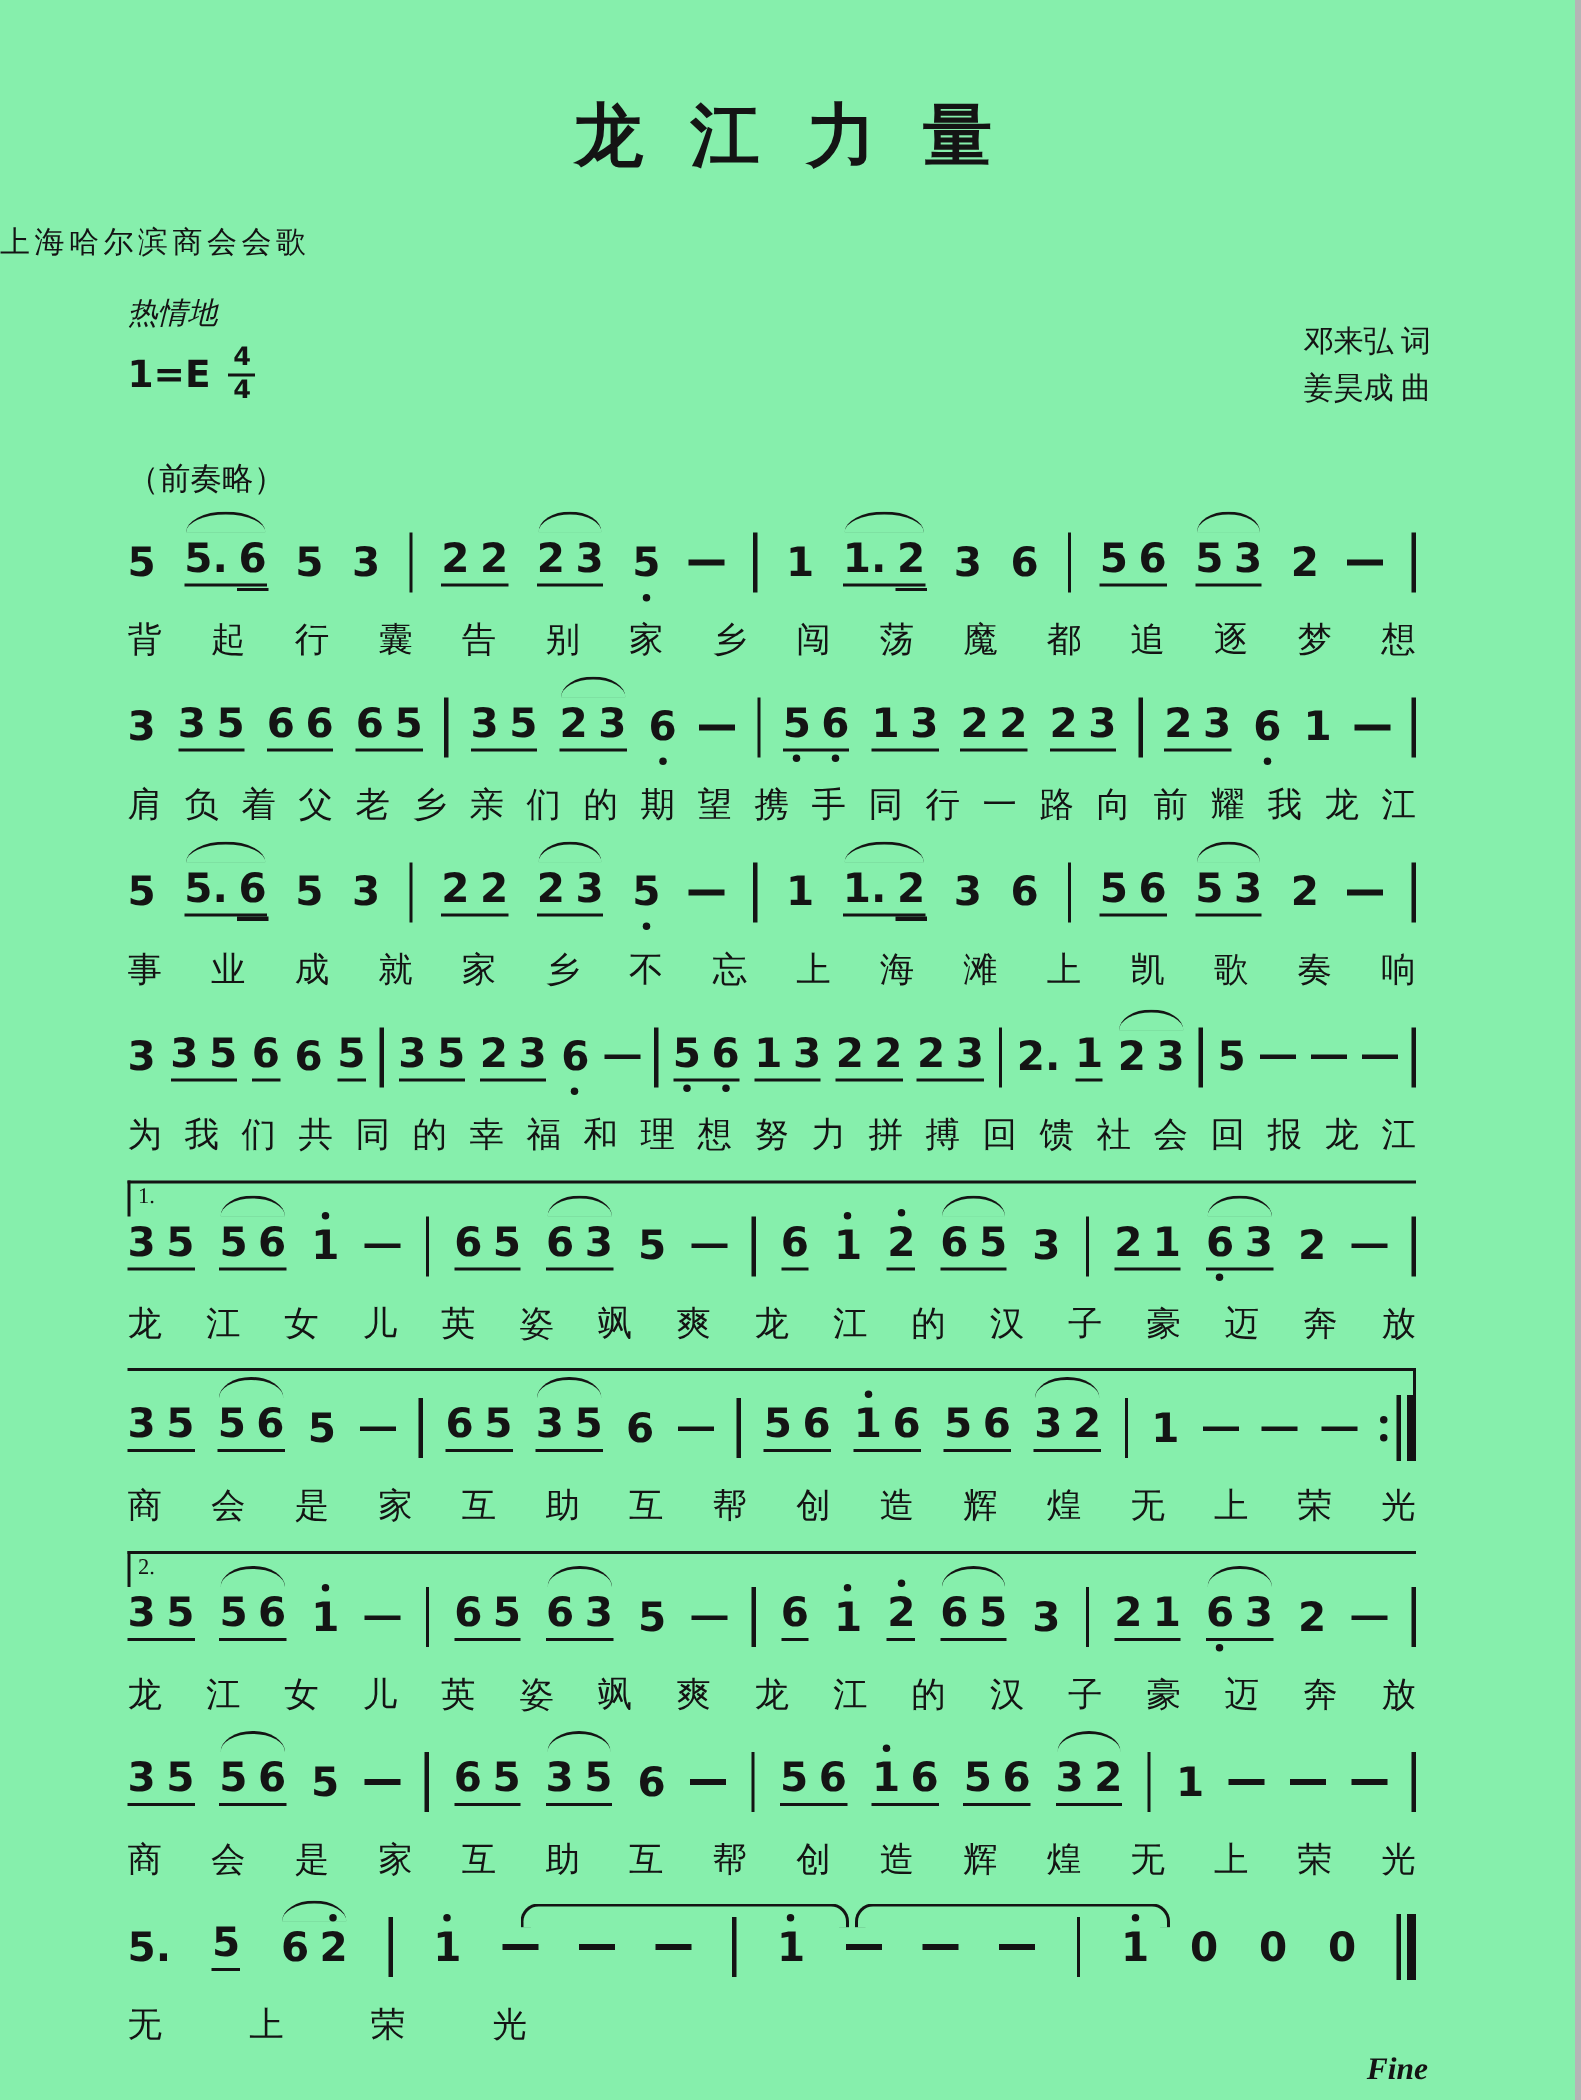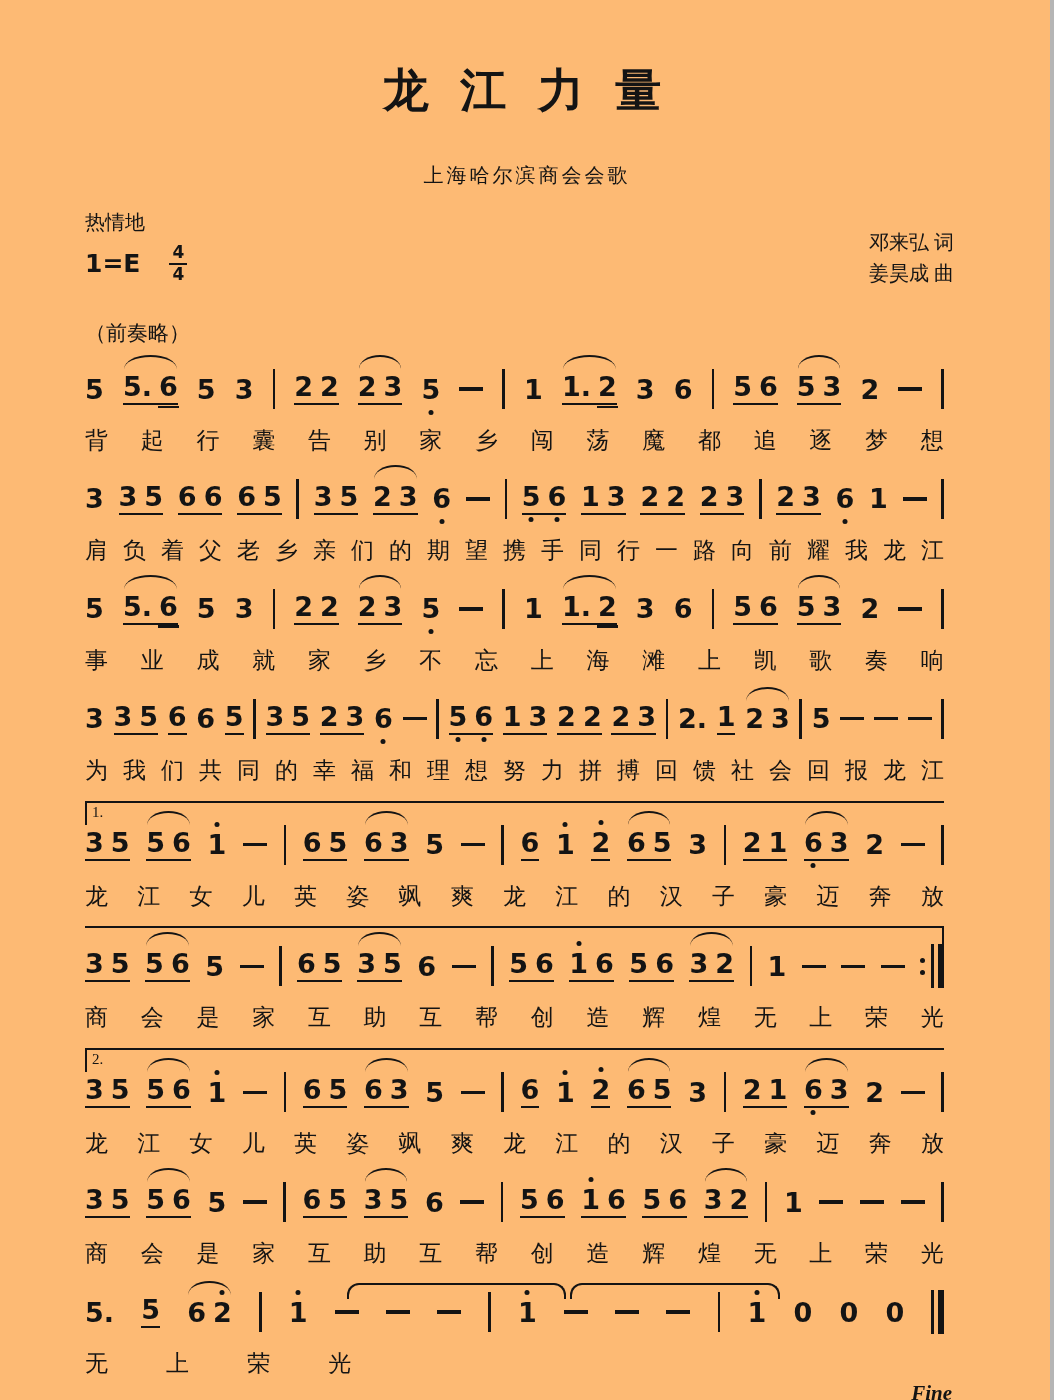--- a/index.html
+++ b/index.html
@@ -1,28 +1,28 @@
 <!DOCTYPE html>
 <html><head>
 <meta charset="utf-8">
 <style>
   html,body{margin:0;padding:0;background:#e8e8e8;}
   .page{
-    position:relative;width:1054px;height:1400px;background:#fdba74;
+    position:relative;width:1054px;height:1400px;background:#86efac;
     margin:0 auto;overflow:hidden;color:#141414;
     font-family:"Liberation Serif","DejaVu Serif",serif;
   }
   .scan-edge{position:absolute;top:0;right:0;width:4px;height:100%;background:#b5b5b5;}
 
   
   .title{margin-top:60px;text-align:center;font-size:46px;font-weight:bold;letter-spacing:10px;}
-  .subtitle{margin-top:40px;text-align:center;font-size:20px;letter-spacing:3px;}
+  .subtitle{margin-top:26px;text-align:left;font-size:20px;letter-spacing:3px;}
   .meta{position:relative;margin:20px 100px 0 85px;height:78px;}
-  .tempo{font-size:20px;}
-  .keysig{display:flex;align-items:center;gap:29px;margin-top:8px;font-size:25px;font-weight:bold;
+  .tempo{font-size:20px;font-style:italic;}
+  .keysig{display:flex;align-items:center;gap:12px;margin-top:8px;font-size:25px;font-weight:bold;
           font-family:"DejaVu Sans",sans-serif;}
   .ts{display:inline-flex;flex-direction:column;align-items:center;font-size:17px;line-height:1.05;font-weight:bold;}
   .ts .tstop{border-bottom:2px solid #141414;padding:0 3px 1px;}
   .ts .tsbot{padding-top:1px;}
   .credits{position:absolute;right:0;top:18px;font-size:20px;line-height:1.55;text-align:right;}
   .prelude{margin:32px 85px 0;font-size:21px;}
 
   
   .score{margin:14px 110px 0 85px;width:859px;}
   .sys{position:relative;margin-bottom:15px;}

